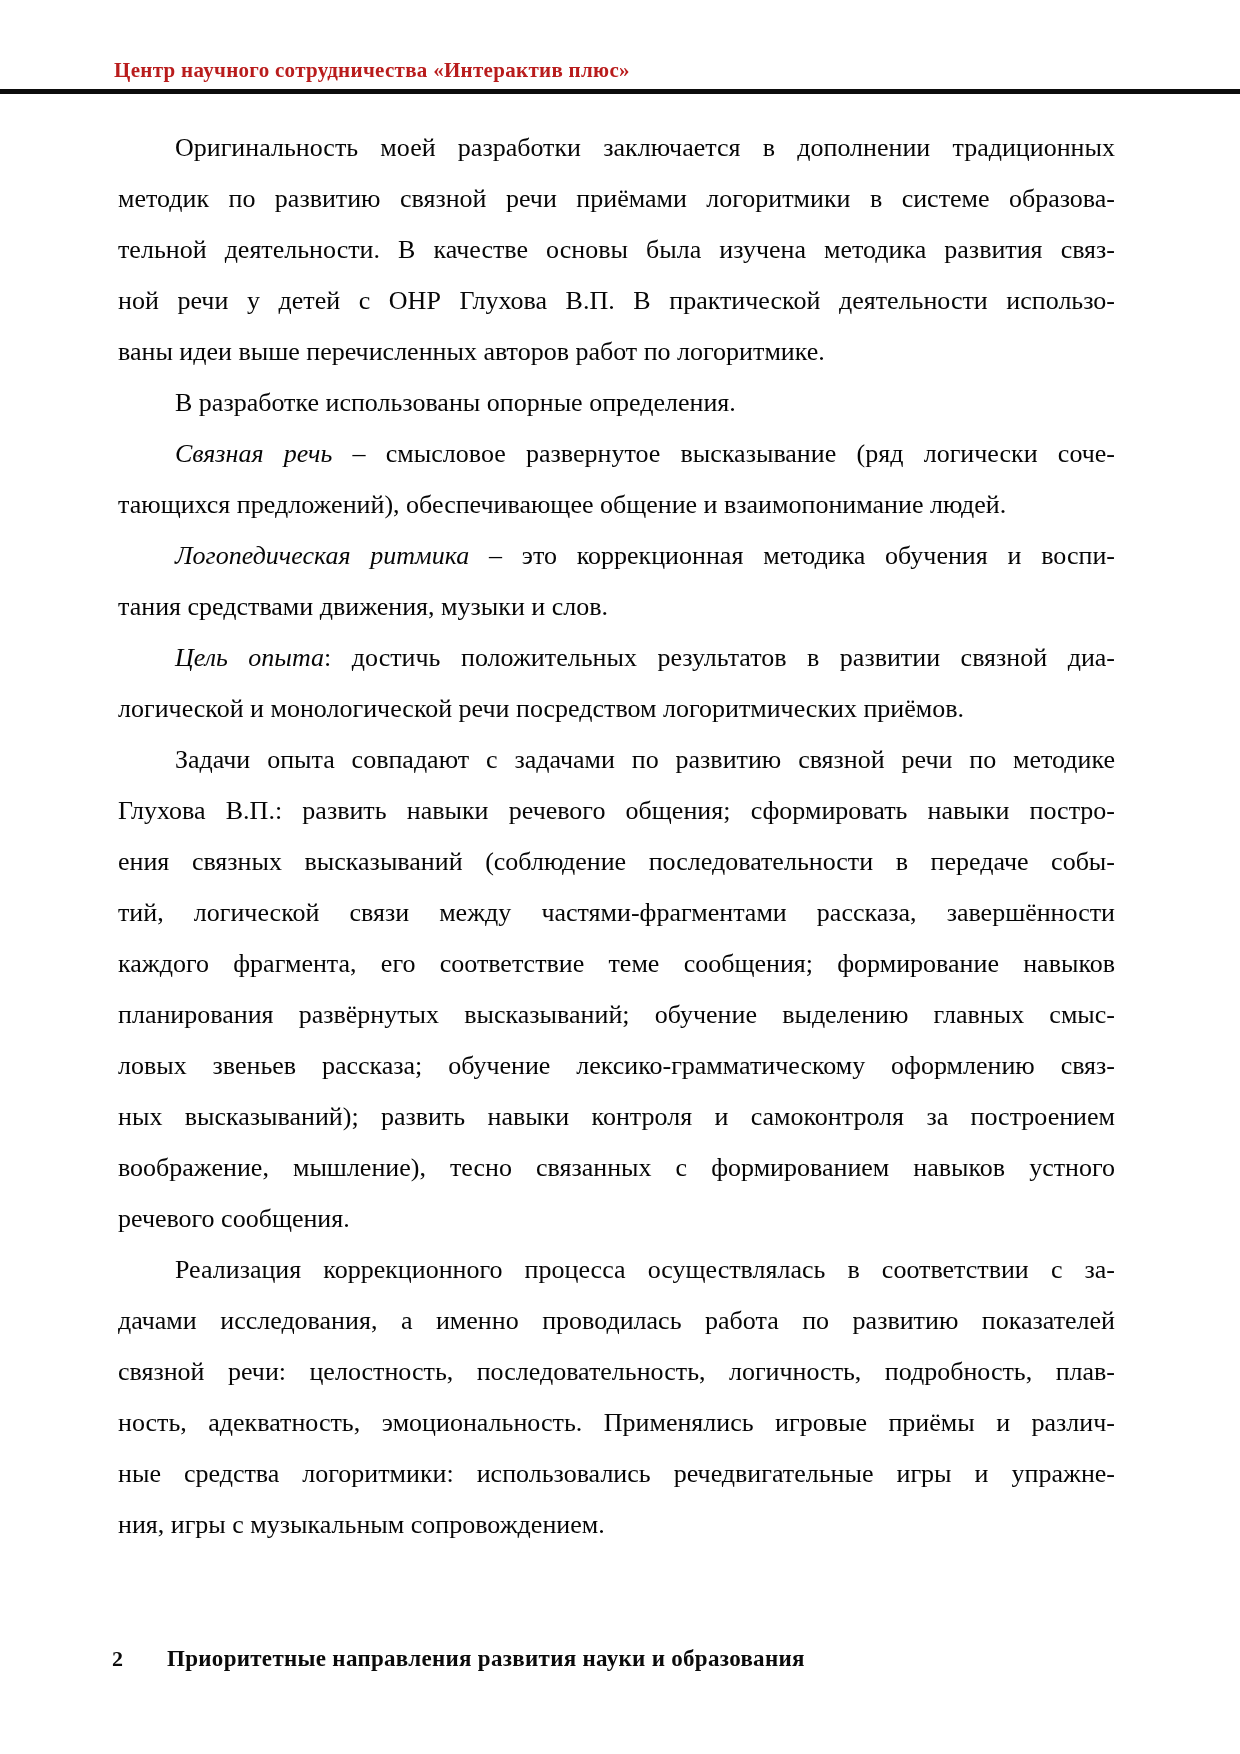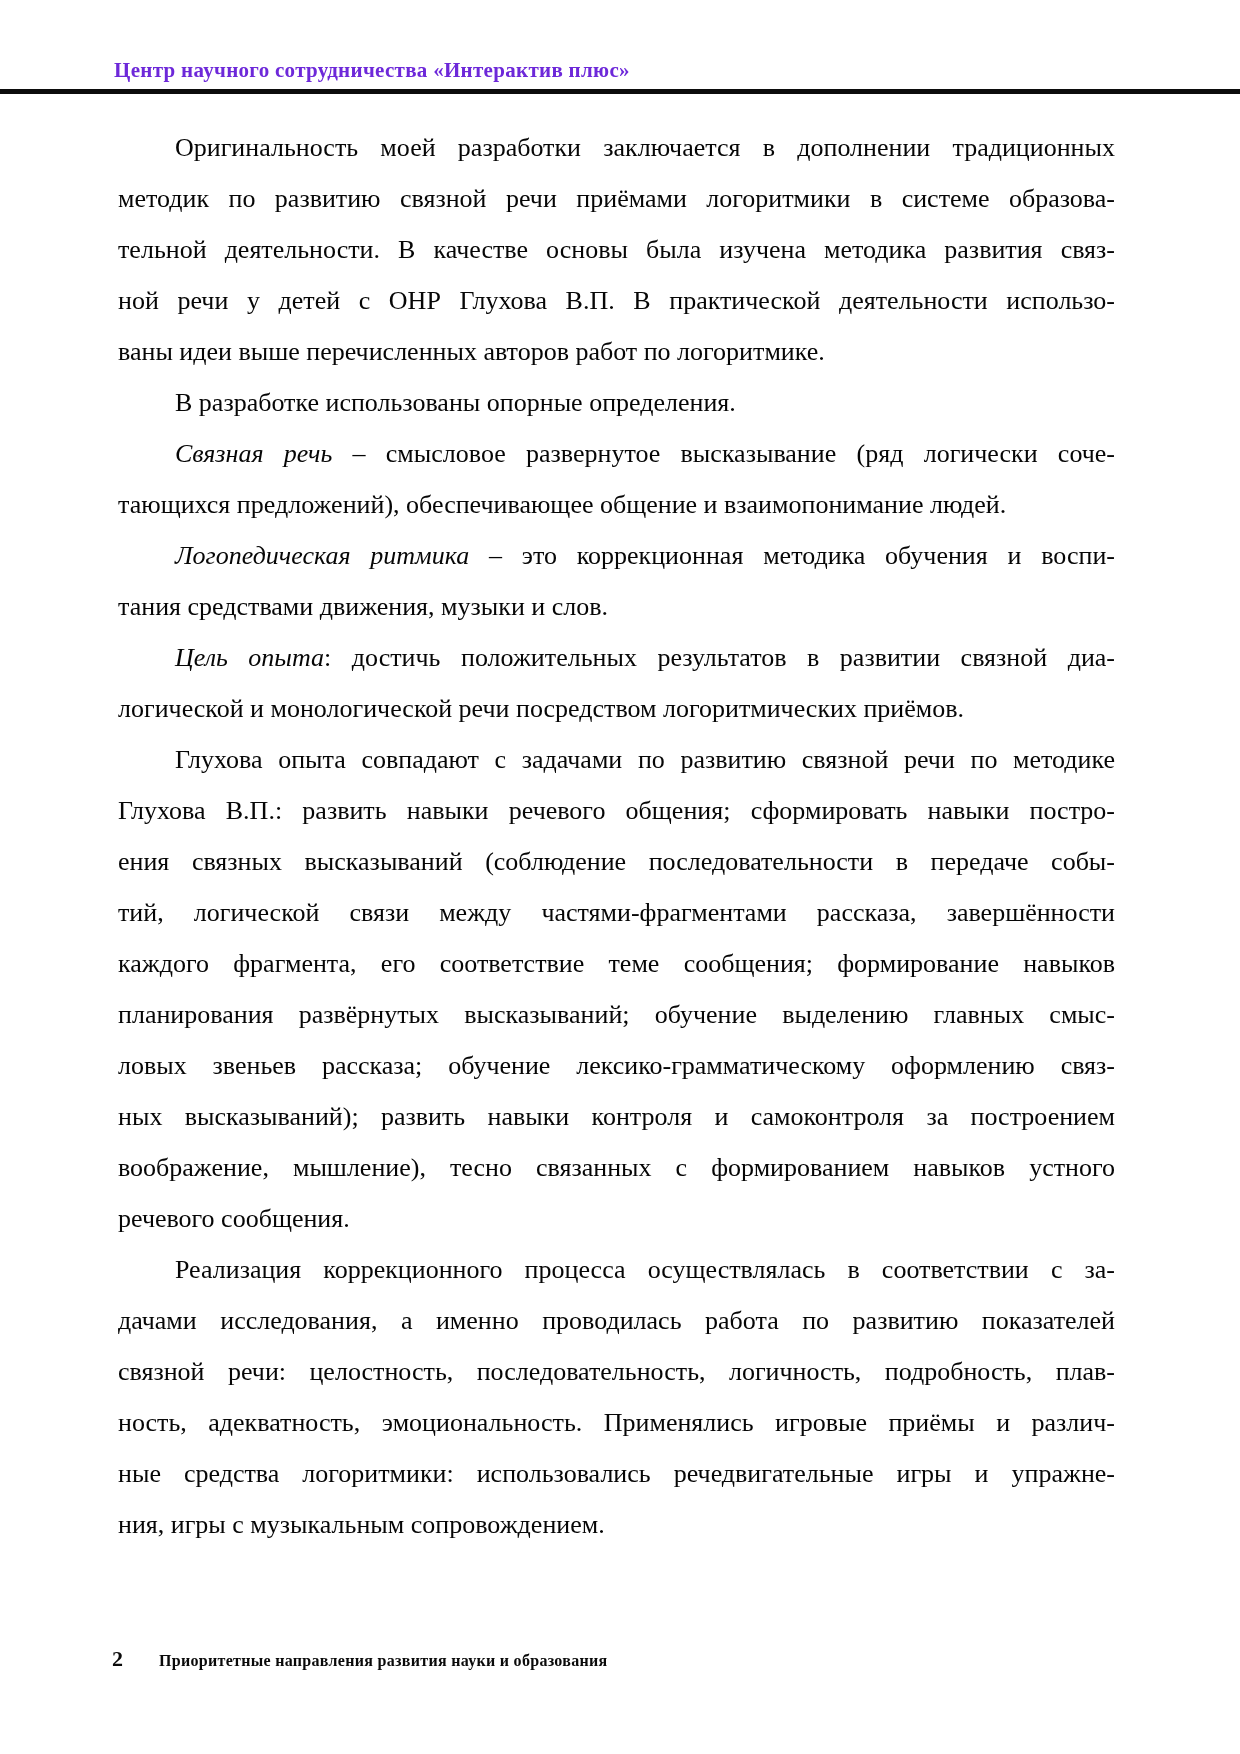--- a/index.html
+++ b/index.html
@@ -17,21 +17,21 @@
     overflow: hidden;
   }
   .header {
     position: absolute;
     top: 58px;
     left: 114px;
     right: 80px;
     font-size: 21px;
     font-weight: bold;
     letter-spacing: 0.3px;
-    color: #6d28d9;
+    color: #b91c1c;
     white-space: nowrap;
   }
   .header-rule {
     position: absolute;
     top: 89px;
     left: 0;
     width: 1240px;
     height: 5px;
     background: #0c0c0c;
   }
@@ -70,23 +70,24 @@
     display: flex;
     align-items: baseline;
     gap: 36px;
     font-weight: bold;
     color: #0a0a0a;
   }
   .footer .page-num {
     font-size: 22px;
   }
   .footer .footer-title {
-    font-size: 16px;
+    font-size: 23px;
     letter-spacing: 0.3px;
     white-space: nowrap;
+    margin-left: 8px;
   }
 </style>
 </head>
 <body>
 
 <div class="page">
 
   <div class="header">
     <span>Центр научного сотрудничества «Интерактив плюс»</span>
   </div>
@@ -110,21 +111,21 @@
       </div>
       <div class="paragraph">
         <div class="line indent"><i>Логопедическая ритмика</i> – это коррекционная методика обучения и воспи-</div>
         <div class="line last">тания средствами движения, музыки и слов.</div>
       </div>
       <div class="paragraph">
         <div class="line indent"><i>Цель опыта</i>: достичь положительных результатов в развитии связной диа-</div>
         <div class="line last">логической и монологической речи посредством логоритмических приёмов.</div>
       </div>
       <div class="paragraph">
-        <div class="line indent">Глухова опыта совпадают с задачами по развитию связной речи по методике</div>
+        <div class="line indent">Задачи опыта совпадают с задачами по развитию связной речи по методике</div>
         <div class="line">Глухова В.П.: развить навыки речевого общения; сформировать навыки постро-</div>
         <div class="line">ения связных высказываний (соблюдение последовательности в передаче собы-</div>
         <div class="line">тий, логической связи между частями-фрагментами рассказа, завершённости</div>
         <div class="line">каждого фрагмента, его соответствие теме сообщения; формирование навыков</div>
         <div class="line">планирования развёрнутых высказываний; обучение выделению главных смыс-</div>
         <div class="line">ловых звеньев рассказа; обучение лексико-грамматическому оформлению связ-</div>
         <div class="line">ных высказываний); развить навыки контроля и самоконтроля за построением</div>
         <div class="line">воображение, мышление), тесно связанных с формированием навыков устного</div>
         <div class="line last">речевого сообщения.</div>
       </div>

